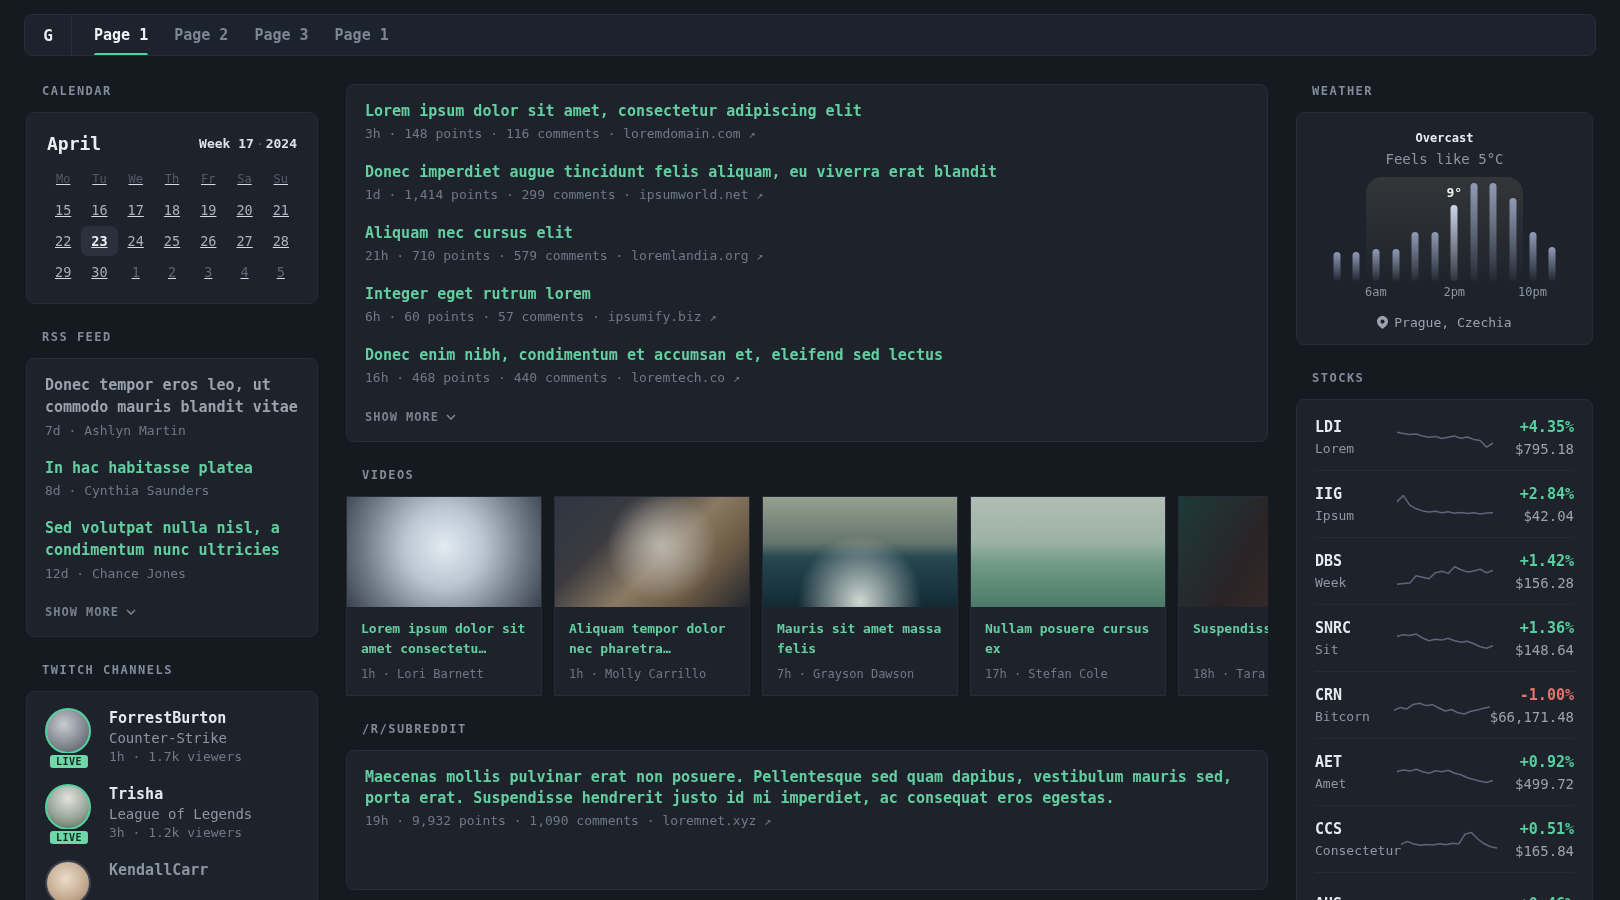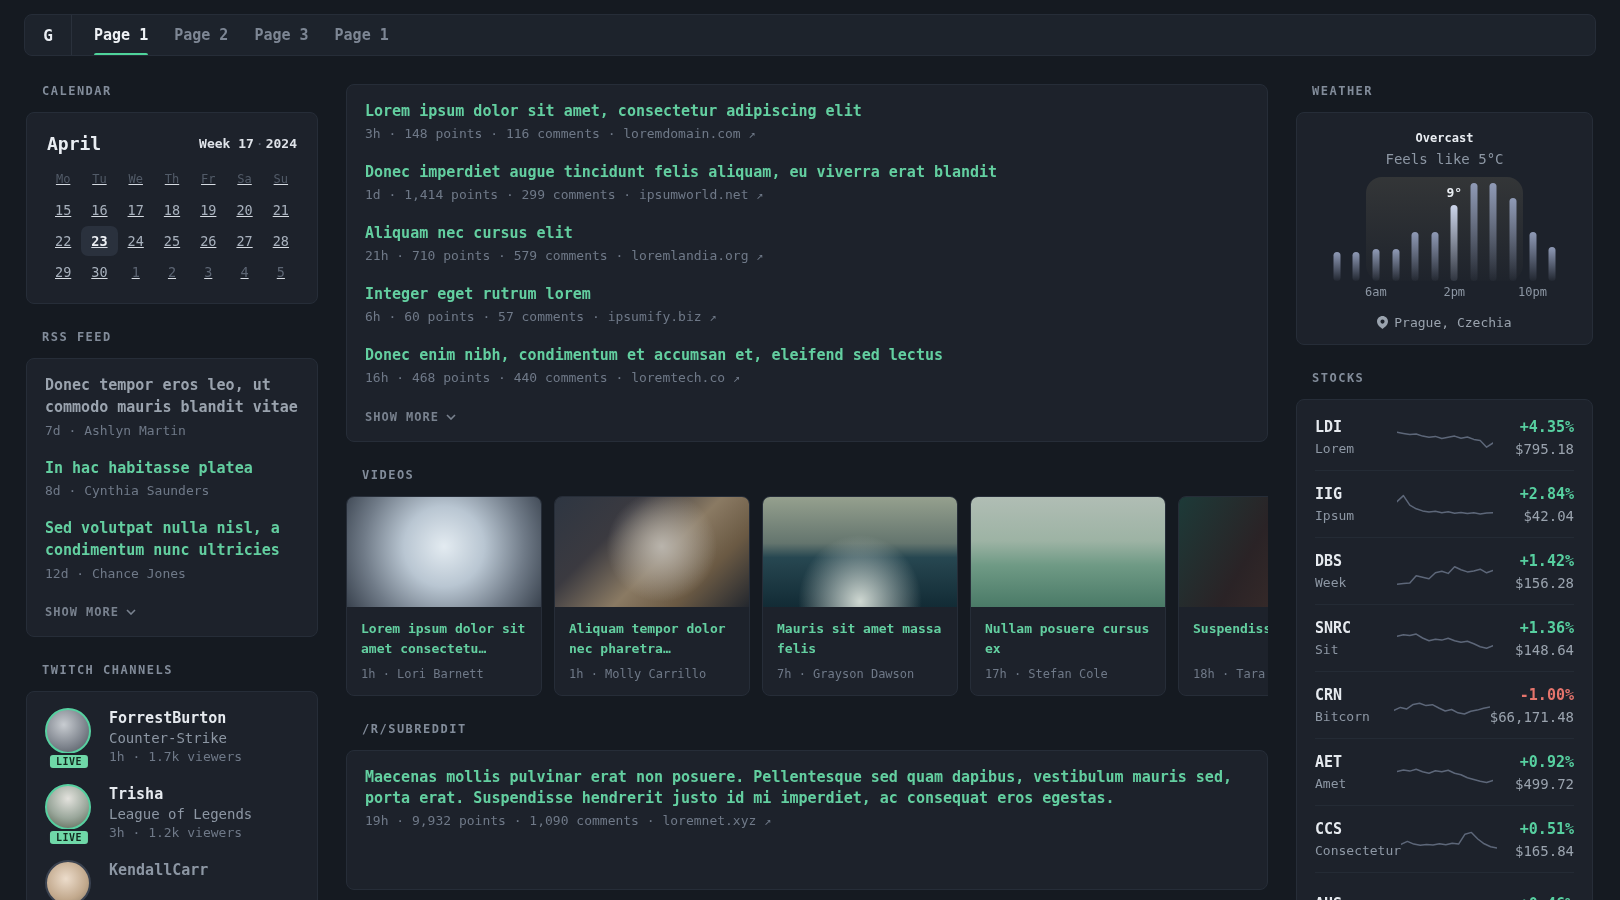--- a/index.html
+++ b/index.html
@@ -96,21 +96,21 @@
   .hn-item { margin-bottom:21px; }
   .hn-title { display:block; font-size:15px; line-height:1.4; color:#63cfa0; font-weight:600; }
   .hn-meta { margin-top:4px; font-size:13px; color:#6f7988; }
   .hn-meta .domain { color:#6f7988; }
   .hn-meta .arrow { font-size:12px; color:#6f7988; }
 
   
   .videos-row { display:flex; gap:12px; width:100%; overflow:hidden; }
   .video-card {
     flex:0 0 196px; background:#1d222b; border:1px solid #262d38;
-    border-radius:8px; overflow:hidden; display:flex; flex-direction:column;
+    border-radius:0; overflow:hidden; display:flex; flex-direction:column;
   }
   .thumb { height:110px; width:100%; }
   .t1 { background:radial-gradient(circle at 50% 45%, #e3ebf1 0%, #b9c6d2 35%, #707b88 70%, #39424e 100%); }
   .t2 { background:radial-gradient(circle at 55% 45%, #b9b4ac 0%, transparent 45%),
                linear-gradient(135deg,#2e3642 0%,#3b3a40 30%,#8a7a63 55%,#6b5a44 75%,#23272e 100%); }
   .t3 { background:radial-gradient(ellipse at 50% 95%, #cfd8d2 0%, rgba(207,216,210,0) 45%),
                linear-gradient(#95a08e 0%, #64756e 42%, #274751 55%, #122b35 100%); }
   .t4 { background:linear-gradient(#b0bdb4 0%, #9db3a4 40%, #6f9a85 62%, #4a7a67 100%); }
   .t5 { background:linear-gradient(120deg,#1d3a38 0%,#2a2326 40%,#3a2c2a 70%,#151418 100%); }
   .video-body { padding:12px 14px 14px; }

